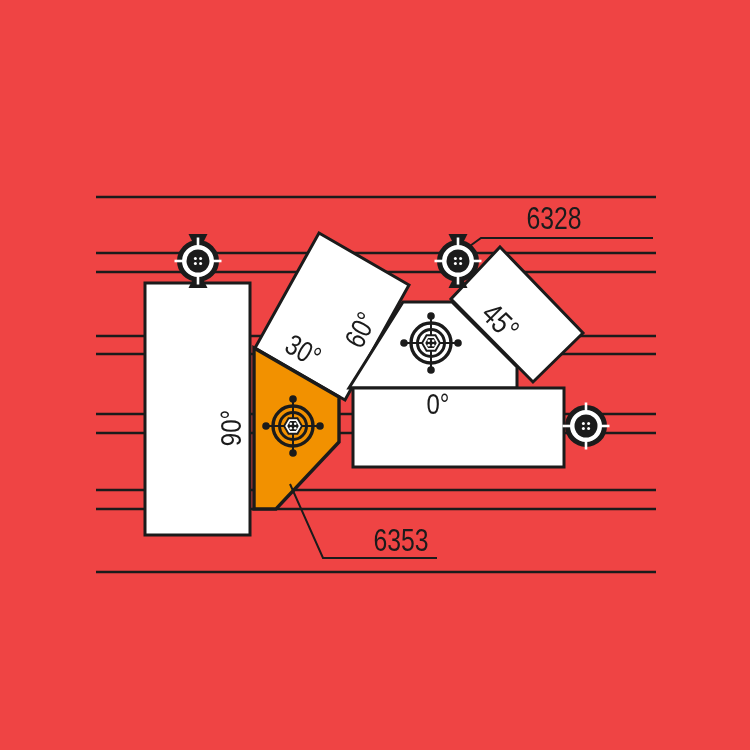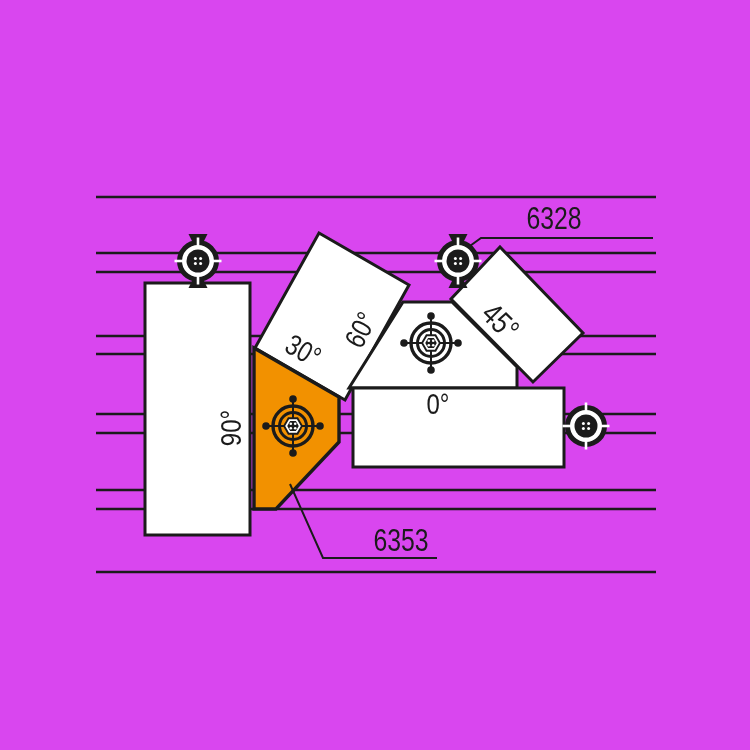--- a/index.html
+++ b/index.html
@@ -1,19 +1,19 @@
 <!DOCTYPE html>
 <html><head>
 <meta charset="utf-8">
 <style>
   html,body{margin:0;padding:0;background:#ffffff;}
   #stage{
     position:relative;
     width:750px;height:750px;
-    background:#d946ef;
+    background:#ef4444;
     overflow:hidden;
     font-family:"Liberation Sans", sans-serif;
   }
   #drawing{position:absolute;left:0;top:0;}
   .label{
     position:absolute;
     color:#1b1b1b;
     white-space:nowrap;
     font-family:"Liberation Sans", sans-serif;
     font-weight:normal;

